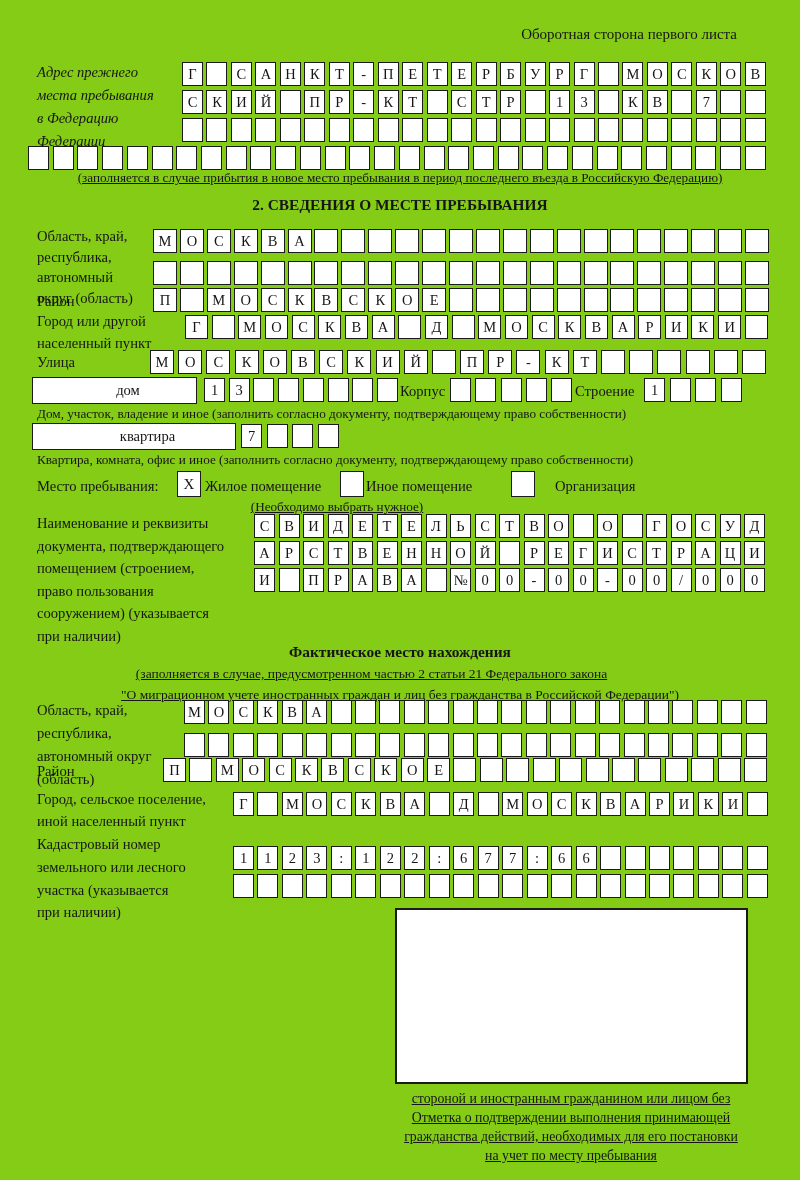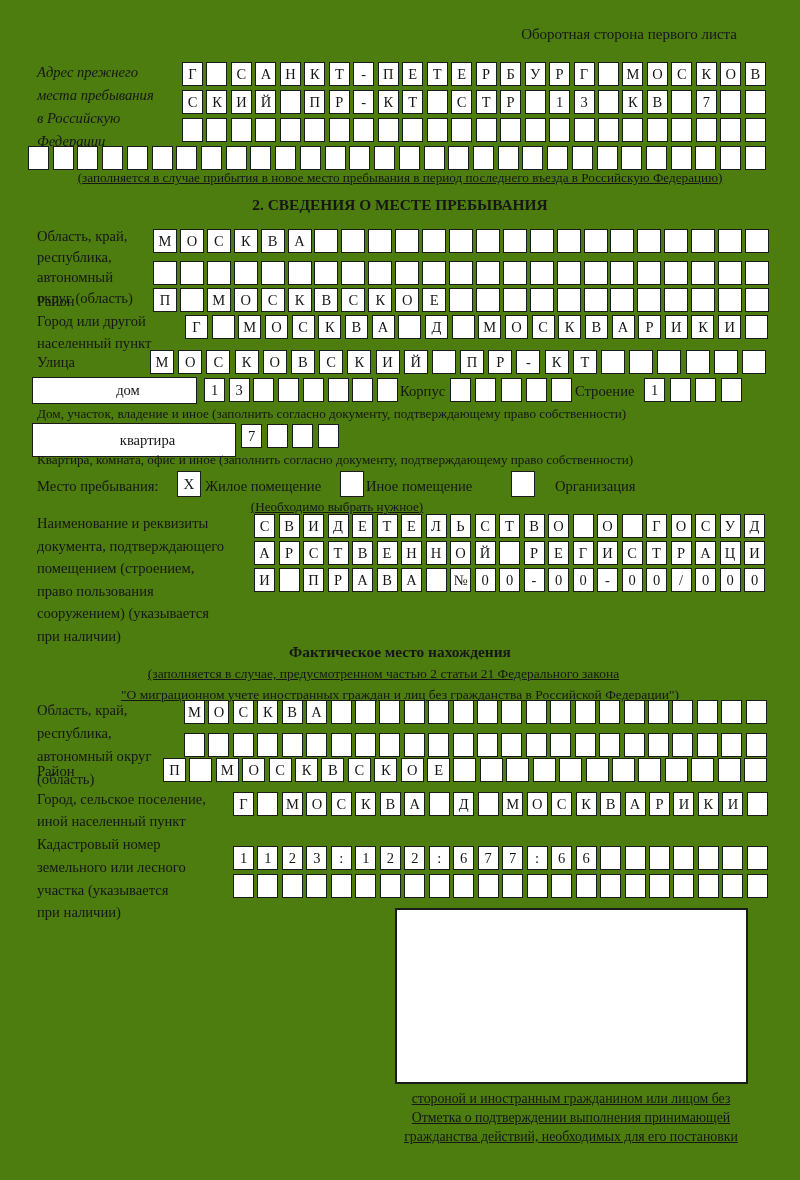--- a/index.html
+++ b/index.html
@@ -1,18 +1,18 @@
 <!DOCTYPE html>
 <html><head>
 <meta charset="utf-8">
 <style>
   html,body { margin:0; padding:0; background:#ffffff; }
   .page {
     position:relative; width:800px; height:1180px; margin:0 auto;
-    background:#4d7c0f; color:#161616;
+    background:#84cc16; color:#161616;
     font-family:"Liberation Serif","DejaVu Serif",serif;
     overflow:hidden;
   }
   .cellrow { position:absolute; display:flex; justify-content:space-between; }
   .cell {
     box-sizing:border-box; flex:0 0 auto; width:21px; height:24px;
     border:1.7px solid #1b1b1b; background:#fff;
     display:flex; align-items:center; justify-content:center;
     font-size:14.5px; line-height:1; text-transform:uppercase;
   }
@@ -37,21 +37,21 @@
 </head>
 <body>
 
 <div class="page">
 
   <div class="hnote" style="right:63px; top:26px;">Оборотная сторона первого листа</div>
 
   <div class="label" style="left:37px; top:61px; line-height:23px;font-style:italic;">
       <div>Адрес прежнего</div>
       <div>места пребывания</div>
-      <div>в Российскую</div>
+      <div>в Федерацию</div>
       <div>Федерации</div>
     </div>
   <div class="cellrow" style="left:182px; top:62px; width:584px;">
       <span class="cell">Г</span>
       <span class="cell"></span>
       <span class="cell">С</span>
       <span class="cell">А</span>
       <span class="cell">Н</span>
       <span class="cell">К</span>
       <span class="cell">Т</span>
@@ -321,21 +321,21 @@
     </div>
   <div class="label" style="left:575px; top:381px;">Строение</div>
   <div class="cellrow" style="left:644px; top:378px; width:98px;">
       <span class="cell">1</span>
       <span class="cell"></span>
       <span class="cell"></span>
       <span class="cell"></span>
     </div>
   <div class="capleft" style="left:37px; top:406px;">Дом, участок, владение и иное (заполнить согласно документу, подтверждающему право собственности)</div>
 
-  <div class="wbox" style="left:32px; top:423px; width:204px; height:34px;">квартира</div>
+  <div class="wbox" style="left:32px; top:423px; width:204px; height:27px;">квартира</div>
   <div class="cellrow" style="left:241px; top:424px; width:98px;">
       <span class="cell">7</span>
       <span class="cell"></span>
       <span class="cell"></span>
       <span class="cell"></span>
     </div>
   <div class="capleft" style="left:37px; top:452px;">Квартира, комната, офис и иное (заполнить согласно документу, подтверждающему право собственности)</div>
 
   <div class="label" style="left:37px; top:476px;">Место пребывания:</div>
   <div class="ckbox" style="left:177px; top:471px;">Х</div>
@@ -418,21 +418,21 @@
       <span class="cell">-</span>
       <span class="cell">0</span>
       <span class="cell">0</span>
       <span class="cell">/</span>
       <span class="cell">0</span>
       <span class="cell">0</span>
       <span class="cell">0</span>
     </div>
 
   <div class="title" style="top:643px;">Фактическое место нахождения</div>
-  <div class="caption" style="left:12px; top:666px; width:743px; font-size:13.5px;">(заполняется в случае, предусмотренном частью 2 статьи 21 Федерального закона</div>
+  <div class="caption" style="left:0; top:666px; width:743px; font-size:13.5px;">(заполняется в случае, предусмотренном частью 2 статьи 21 Федерального закона</div>
   <div class="caption" style="left:0; top:687px; width:800px; font-size:13.5px;">"О миграционном учете иностранных граждан и лиц без гражданства в Российской Федерации")</div>
 
   <div class="label" style="left:37px; top:699px; line-height:23px;">
       <div>Область, край,</div>
       <div>республика,</div>
       <div>автономный округ</div>
       <div>(область)</div>
     </div>
   <div class="cellrow" style="left:184px; top:700px; width:583px;">
       <span class="cell">М</span>
@@ -596,15 +596,16 @@
       <span class="cell"></span>
       <span class="cell"></span>
       <span class="cell"></span>
     </div>
 
   <div class="stamp" style="left:395px; top:908px; width:353px; height:176px;"></div>
   <div class="caption" style="left:356px; top:1089px; width:430px; font-size:13.8px; line-height:19px;">
       <div>стороной и иностранным гражданином или лицом без</div>
       <div>Отметка о подтверждении выполнения принимающей</div>
       <div>гражданства действий, необходимых для его постановки</div>
+      <div>на учет по месту пребывания</div>
     </div>
 
 </div>
 
 </body></html>

